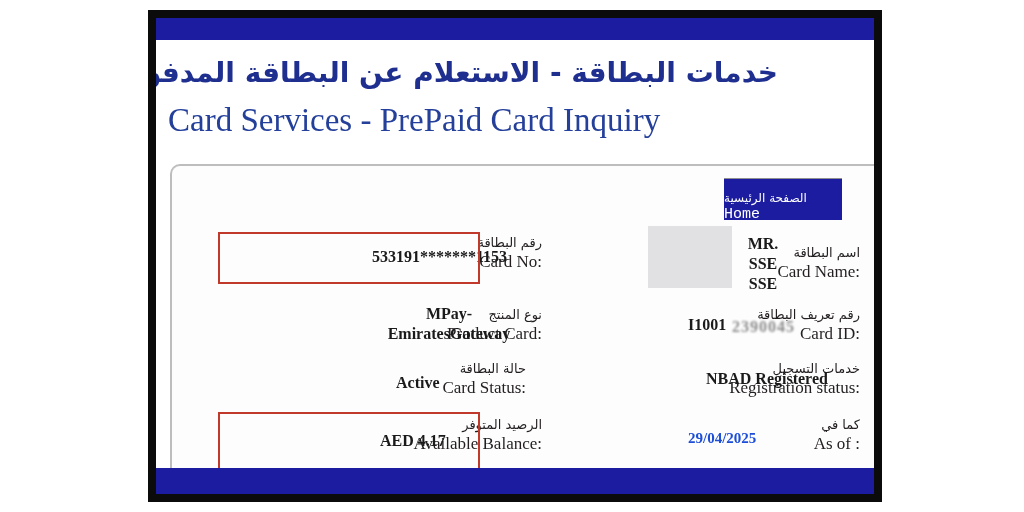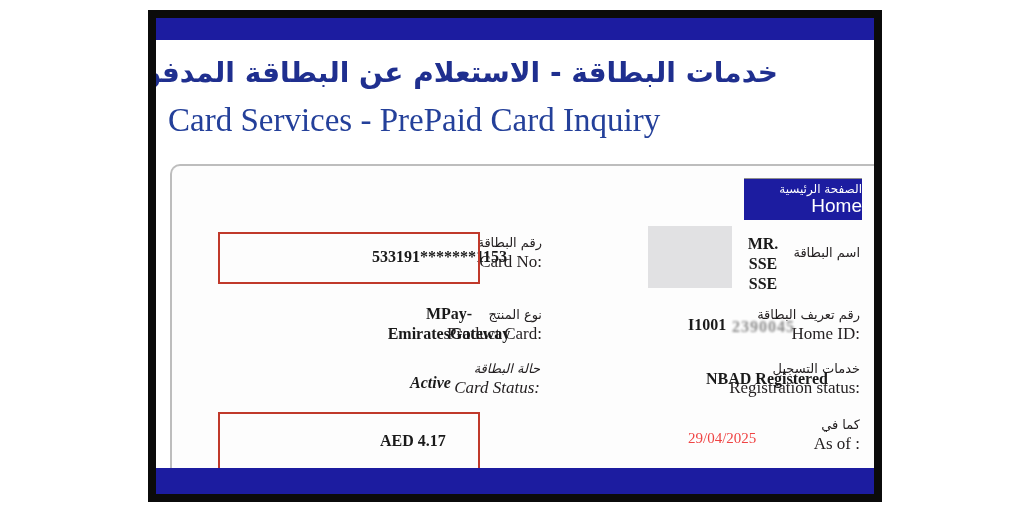--- a/index.html
+++ b/index.html
@@ -105,44 +105,44 @@
     border-right: none;
     border-radius: 10px 0 0 0;
     border-bottom: none;
     background: #fdfdfd;
     box-sizing: border-box;
   }
 
   
   .home-btn {
     position: absolute;
-    left: 588px;
+    left: 568px;
     top: 160px;
     width: 118px;
     height: 42px;
     background: #1c1ca0;
     border-top: 1px solid #8f8f8f;
-    text-align: right;
+    text-align: left;
     color: #ffffff;
     box-sizing: border-box;
-    padding-top: 2px;
+    padding-top: 11px;
     cursor: pointer;
   }
   .home-ar {
     display: block;
     direction: rtl;
     font-size: 12px;
     line-height: 16px;
     font-family: "DejaVu Sans", "Liberation Sans", sans-serif;
   }
   .home-en {
     display: block;
-    font-size: 19px;
+    font-size: 15px;
     line-height: 18px;
-    font-family: Liberation Sans, sans-serif;
+    font-family: Liberation Mono, monospace;
   }
 
   
   .details {
     position: absolute;
     left: 14px;
     top: 146px;
     width: 704px;
     height: 304px;
     border-radius: 23px;
@@ -183,22 +183,22 @@
     white-space: nowrap;
     font-family: "Liberation Serif", "DejaVu Serif", serif;
   }
   .val.two-line {
     white-space: normal;
     width: 150px;
     line-height: 20px;
     text-align: center;
   }
   .val.grey {
-    color: #ef4444;
-    font-weight: 400;
+    color: #1d4ed8;
+    font-weight: 700;
     font-size: 15px;
   }
   .val.blurred {
     color: #8d8d8d;
     filter: blur(1.1px);
     letter-spacing: 1px;
   }
 
   
   .hl {
@@ -212,21 +212,21 @@
   .redaction {
     position: absolute;
     background: #e1e1e3;
   }
 
   
   #f-card-no    { left: 42px;  top: 70px;  width: 330px; height: 54px; }
   #f-card-name  { left: 340px; top: 66px;  width: 350px; height: 70px; }
   #f-prod-type  { left: 42px;  top: 142px; width: 330px; height: 48px; }
   #f-card-id    { left: 340px; top: 142px; width: 350px; height: 48px; }
-  #f-card-stat  { left: 40px;  top: 196px; width: 330px; height: 48px; font-style: italic; }
+  #f-card-stat  { left: 26px;  top: 196px; width: 330px; height: 48px; }
   #f-reg-stat   { left: 300px; top: 196px; width: 390px; height: 48px; }
   #f-avail-bal  { left: 42px;  top: 250px; width: 330px; height: 70px; }
   #f-asof       { left: 340px; top: 252px; width: 350px; height: 52px; }
 
   #f-card-name .val { left: 178px; top: 4px; }
   #f-card-id .val   { left: 178px; top: 10px; }
   #f-reg-stat .val  { left: 236px; top: 10px; text-align: right; }
   #f-asof .val      { left: 178px; top: 14px; }
   #f-prod-type .val { left: 162px; top: -2px; }
   #f-avail-bal .val { left: 168px; top: 18px; }
@@ -270,38 +270,39 @@
           <div class="lbl">
             <span class="ar">رقم البطاقة</span>
             <span class="en">Card No:</span>
           </div>
           <div class="val">533191*******1153</div>
         </div>
 
         <div class="field" id="f-card-name">
           <div class="lbl">
             <span class="ar">اسم البطاقة</span>
+            <span class="en">Card Name:</span>
           </div>
           <div class="val two-line" style="white-space: pre-line;">MR.
 SSE
 SSE</div>
         </div>
 
         <div class="field" id="f-prod-type">
           <div class="lbl">
             <span class="ar">نوع المنتج</span>
             <span class="en">Product Card:</span>
           </div>
           <div class="val two-line" style="white-space: pre-line;">MPay-EmiratesGateway</div>
         </div>
 
         <div class="field" id="f-card-id">
           <div class="lbl">
             <span class="ar">رقم تعريف البطاقة</span>
-            <span class="en">Home ID:</span>
+            <span class="en">Card ID:</span>
           </div>
           <div class="val">I1001</div>
           <div class="val blurred" style="left:222px;top:12px;">2390045</div>
         </div>
 
         <div class="field" id="f-card-stat">
           <div class="lbl">
             <span class="ar">حالة البطاقة</span>
             <span class="en">Card Status:</span>
           </div>
@@ -310,20 +311,24 @@
 
         <div class="field" id="f-reg-stat">
           <div class="lbl" style="width:220px;">
             <span class="ar">خدمات التسجيل</span>
             <span class="en">Registration status:</span>
           </div>
           <div class="val">NBAD Registered</div>
         </div>
 
         <div class="field" id="f-avail-bal">
+          <div class="lbl">
+            <span class="ar">الرصيد المتوفر</span>
+            <span class="en">Available Balance:</span>
+          </div>
           <div class="val">AED  4.17</div>
         </div>
 
         <div class="field" id="f-asof">
           <div class="lbl">
             <span class="ar">كما في</span>
             <span class="en">As of :</span>
           </div>
           <div class="val grey">29/04/2025</div>
         </div>

